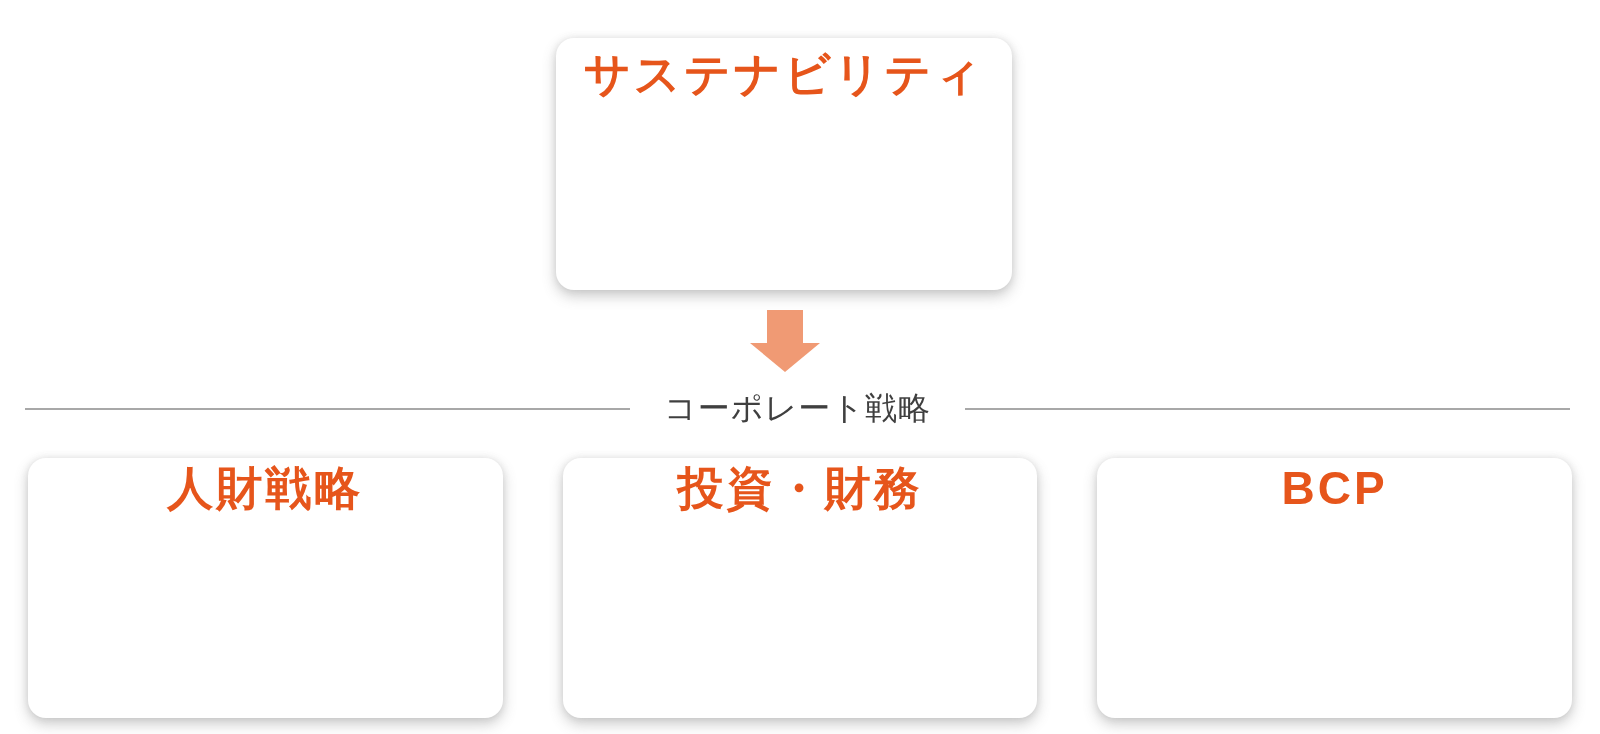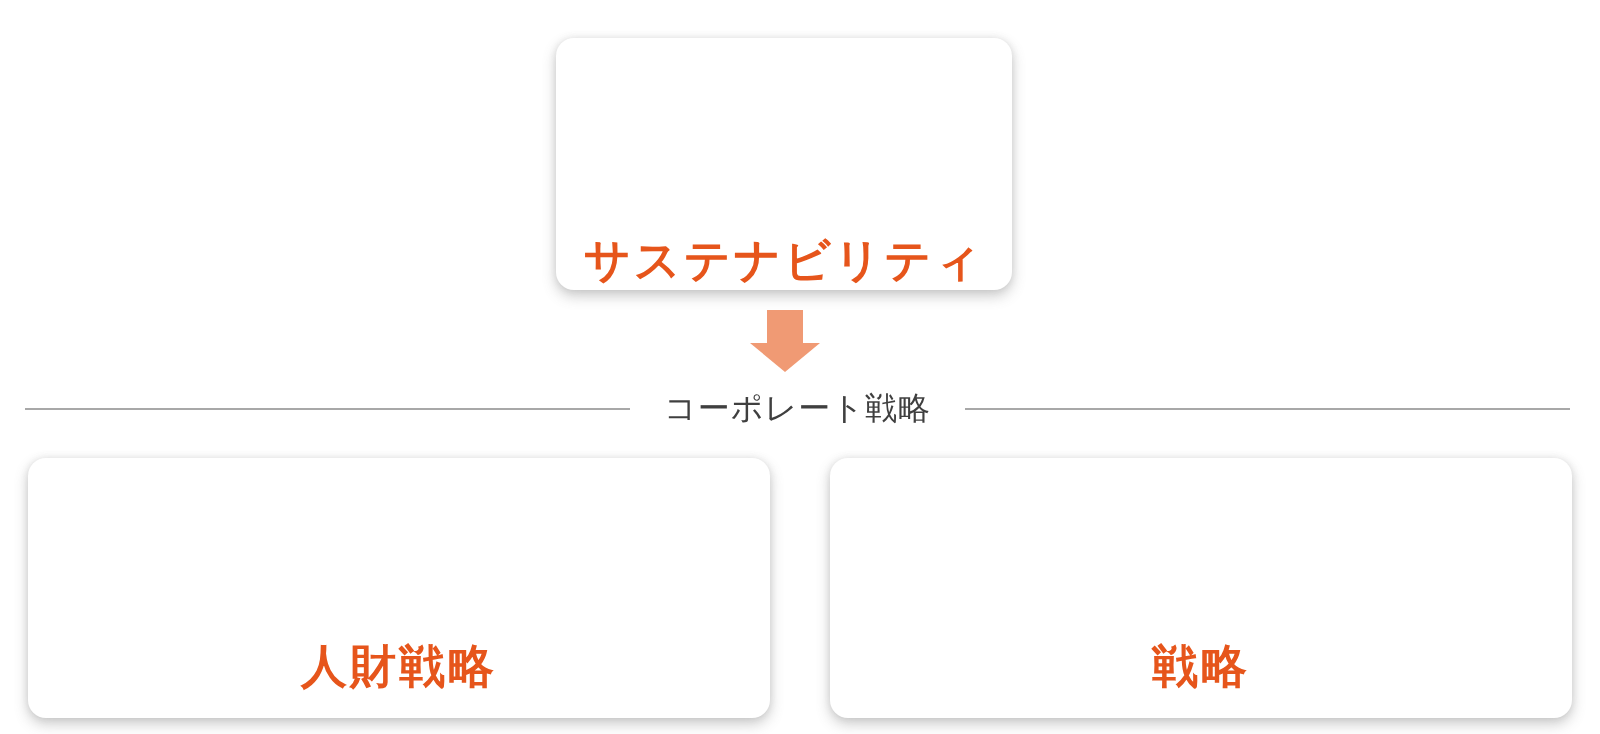--- a/index.html
+++ b/index.html
@@ -10,21 +10,21 @@
     overflow: hidden;
   }
   .canvas { width: 1600px; height: 734px; position: relative; }
 
   
   .card {
     background: #ffffff;
     border-radius: 18px;
     box-shadow: 0 6px 14px rgba(95, 95, 95, 0.32), 0 0 7px rgba(120, 120, 120, 0.16);
     display: flex;
-    align-items: flex-end;
+    align-items: flex-start;
     justify-content: center;
   }
 
   .top-card {
     width: 456px; height: 252px;
     margin: 38px auto 0;
     position: relative;
     left: -16px;
     padding-top: 6px;
   }
@@ -114,20 +114,26 @@
 
     <section class="card bottom-card">
       <div class="card-label">
         <span>人財戦略</span>
 
       </div>
     </section>
 
     <section class="card bottom-card">
       <div class="card-label">
-        <span>戦略</span>
+        <span>投資・財務</span>
       </div>
     </section>
 
 
+    <section class="card bottom-card">
+      <div class="card-label">
+        <span>BCP</span>
+
+      </div>
+    </section>
 
   </div>
 </div>
 
 </body></html>

